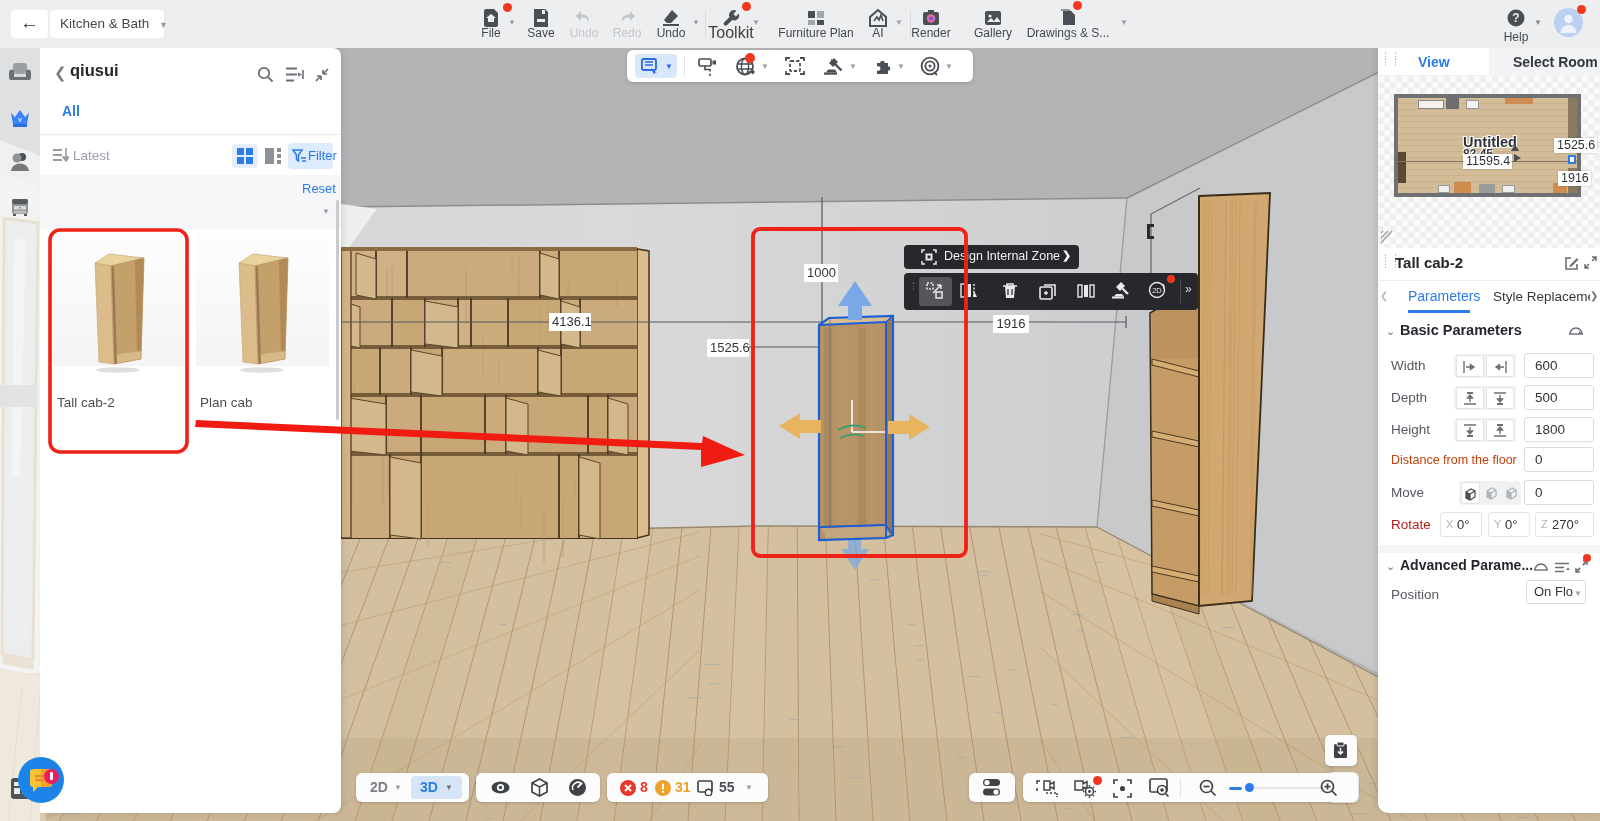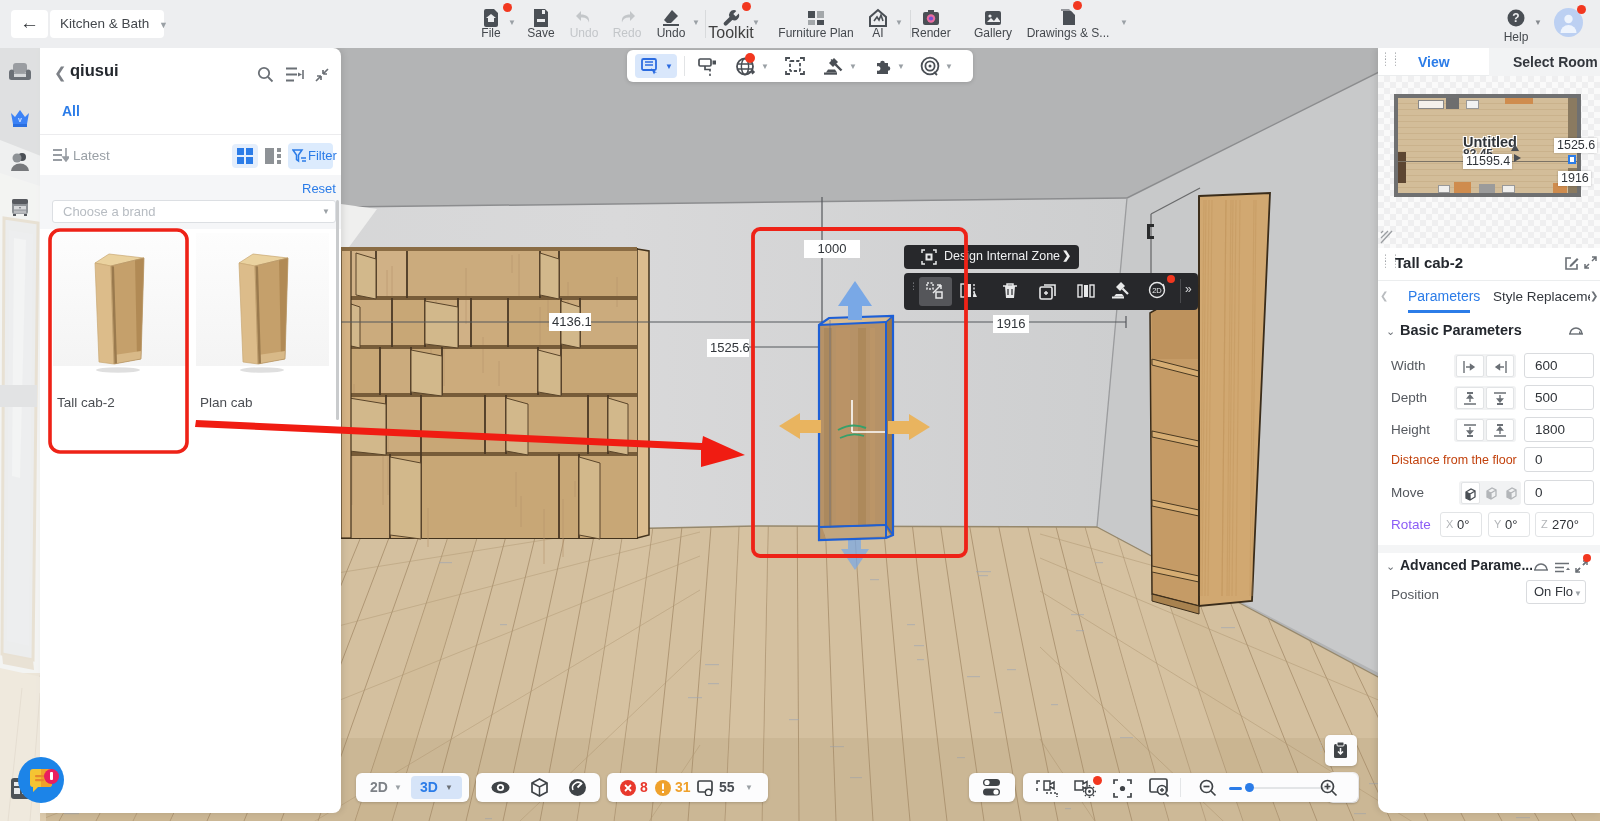--- a/index.html
+++ b/index.html
@@ -368,21 +368,21 @@
   <polygon points="838,258 872,258 855,233" fill="#79a8e6"></polygon>
   <rect x="848" y="258" width="14" height="14" fill="#79a8e6"></rect>
   <polygon points="800,365 800,391 779,378" fill="#e9b45f"></polygon>
   <rect x="800" y="372" width="21" height="13" fill="#e9b45f"></rect>
   <polygon points="909,366 909,392 930,379" fill="#e9b45f"></polygon>
   <rect x="888" y="373" width="21" height="13" fill="#e9b45f"></rect>
   </g>
 </svg>
 </div>
 
-<div class="lbl" style="left:804px;top:240px;width:56px">1000</div>
+<div class="lbl" style="left:804px;top:264px;width:34px">1000</div>
 <div class="lbl" style="left:549px;top:313px;width:42px">4136.1</div>
 <div class="lbl" style="left:707px;top:339px;width:42px">1525.6</div>
 <div class="lbl" style="left:993px;top:315px;width:36px">1916</div>
 
 <div class="abs" id="dtb1" style="left:904px;top:245px;width:175px;height:24px;background:#27282b;border-radius:4px;color:#fff;z-index:15">
 <svg class="abs" style="left:17px;top:4px" width="16" height="16" viewBox="0 0 16 16">
       <g stroke="#e8e9ea" stroke-width="1.5" fill="none">
         <path d="M1,4 V1 h3 M12,1 h3 v3 M15,12 v3 h-3 M4,15 H1 v-3"></path>
       </g>
       <rect x="4.5" y="4.5" width="7" height="7" fill="#e8e9ea"></rect>
@@ -510,21 +510,20 @@
       <rect x="12" y="12" width="4" height="4" fill="#8e9296"></rect>
     </svg>
 <div class="abs" style="left:248px;top:95px;width:45px;height:26px;background:#dcebfd;border-radius:4px"></div>
 <svg class="abs" style="left:252px;top:101px" width="14" height="14" viewBox="0 0 14 14">
       <path d="M1,1 h9 l-3.5,5 v6 l-2,-1.5 V6 z" fill="none" stroke="#2b7ce8" stroke-width="1.5"></path>
       <path d="M9,9 h5 M10,12 h4" stroke="#2b7ce8" stroke-width="1.5"></path>
     </svg>
 <div class="abs" style="left:268px;top:100px;font-size:13px;color:#2b7ce8">Filter</div>
 <div class="abs" style="left:0;top:127px;width:301px;height:54px;background:#f5f6f8"></div>
 <div class="abs" style="left:262px;top:133px;font-size:13px;color:#2b7ce8">Reset</div>
-<div class="abs" style="left:12px;top:152px;width:284px;height:23px;background:#fff;border:1px solid #dcdfe3;border-radius:3px;font-size:13px;color:#b7bcc2;line-height:21px;padding-left:10px">Choose a brand</div>
 <div class="abs" style="left:282px;top:159px;font-size:8px;color:#9aa0a5">▼</div>
 
 <div class="abs" id="card1" style="left:13px;top:185px;width:133px;height:133px;background:linear-gradient(180deg,#fdfdfd,#f4f4f4)"></div>
 <div class="abs" id="card2" style="left:156px;top:185px;width:133px;height:133px;background:linear-gradient(180deg,#fdfdfd,#f4f4f4)"></div>
 <div class="abs" style="left:17px;top:347px;font-size:13.5px;color:#4a4d52">Tall cab-2</div>
 <div class="abs" style="left:160px;top:347px;font-size:13.5px;color:#4a4d52">Plan cab</div>
 <div class="abs" style="left:296px;top:152px;width:3px;height:220px;background:#c9cbcd;border-radius:2px"></div>
 <svg class="abs" style="left:54px;top:204px" width="52" height="122" viewBox="0 0 52 122">
 <polygon points="1,11 15,2 50,6 17,14" fill="#ead29f" stroke="#c9a873" stroke-width="0.7"></polygon>
 <polygon points="17,14 50,6 47,107 20,112" fill="#c5a06b"></polygon>
@@ -923,21 +922,21 @@
         </svg></div>
       <div class="abs" style="left:104px;top:434px;width:19px;height:22px;text-align:center"><svg width="13" height="13" viewBox="0 0 13 13" style="margin-top:5px">
           <path d="M2,4 L7,1 l4,2 v6 L6,12 2,10 z M2,4 l4,2 5,-3 M6,6 v6" fill="none" stroke="#b2b5b8" stroke-width="1.3"></path>
           <path d="M2,4 l4,2 v6 L2,10 z" fill="#b2b5b8"></path>
         </svg></div>
       <div class="abs" style="left:124px;top:434px;width:19px;height:22px;text-align:center"><svg width="13" height="13" viewBox="0 0 13 13" style="margin-top:5px">
           <path d="M2,4 L7,1 l4,2 v6 L6,12 2,10 z M2,4 l4,2 5,-3 M6,6 v6" fill="none" stroke="#b2b5b8" stroke-width="1.3"></path>
           <path d="M2,4 l4,2 v6 L2,10 z" fill="#b2b5b8"></path>
         </svg></div>
       <div class="abs" style="left:146px;top:432px;width:70px;height:25px;border:1px solid #d9dbde;border-radius:3px;font-size:13.5px;color:#2f3338;line-height:23px;padding-left:10px;background:#fff">0</div>
-      <div class="abs" style="left:13px;top:469px;font-size:13.5px;color:#8b5cf6">Rotate</div>
+      <div class="abs" style="left:13px;top:469px;font-size:13.5px;color:#b91c1c">Rotate</div>
       <div class="abs" style="left:62px;top:464px;width:42px;height:25px;border:1px solid #e2e4e6;border-radius:3px;background:#fff">
         <span style="position:absolute;left:5px;top:5px;font-size:11px;color:#b2b5b8">X</span>
         <span style="position:absolute;left:16px;top:4px;font-size:13px;color:#2f3338">0°</span>
       </div>
       <div class="abs" style="left:110px;top:464px;width:42px;height:25px;border:1px solid #e2e4e6;border-radius:3px;background:#fff">
         <span style="position:absolute;left:5px;top:5px;font-size:11px;color:#b2b5b8">Y</span>
         <span style="position:absolute;left:16px;top:4px;font-size:13px;color:#2f3338">0°</span>
       </div>
       <div class="abs" style="left:157px;top:464px;width:59px;height:25px;border:1px solid #e2e4e6;border-radius:3px;background:#fff">
         <span style="position:absolute;left:5px;top:5px;font-size:11px;color:#b2b5b8">Z</span>

